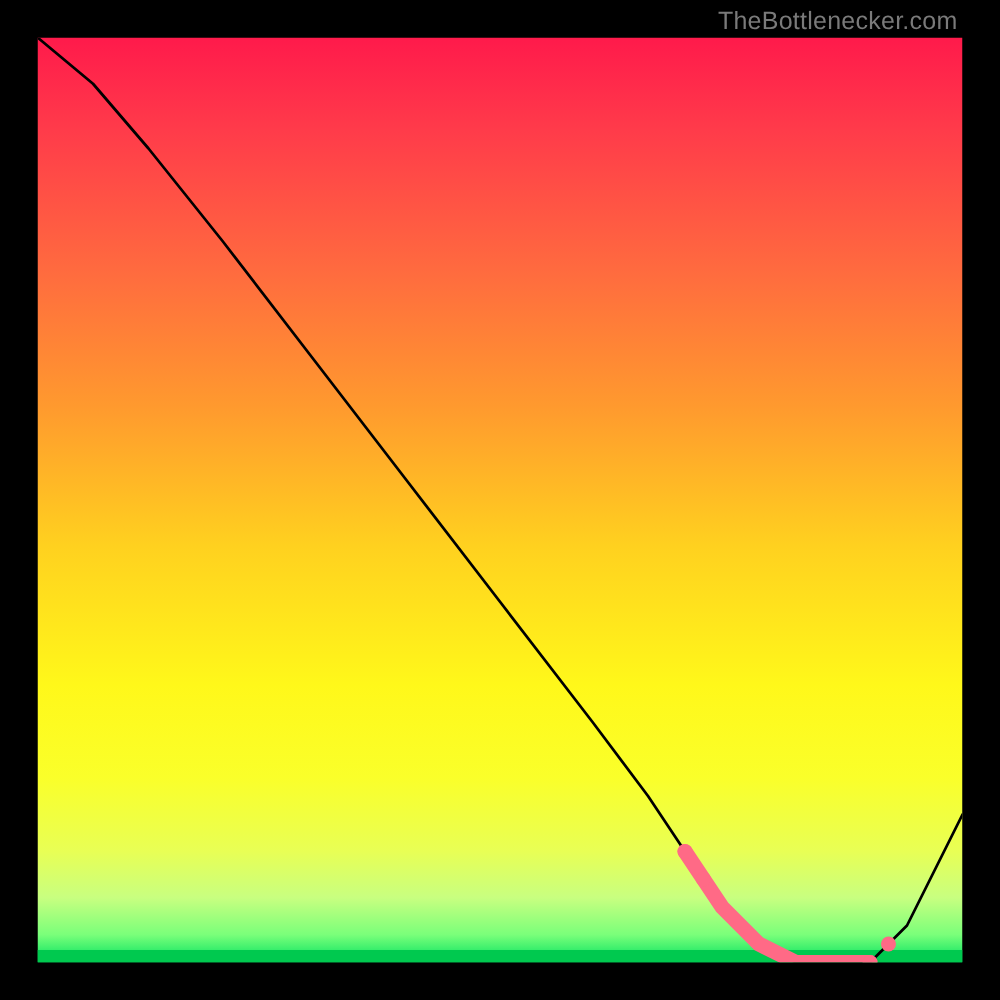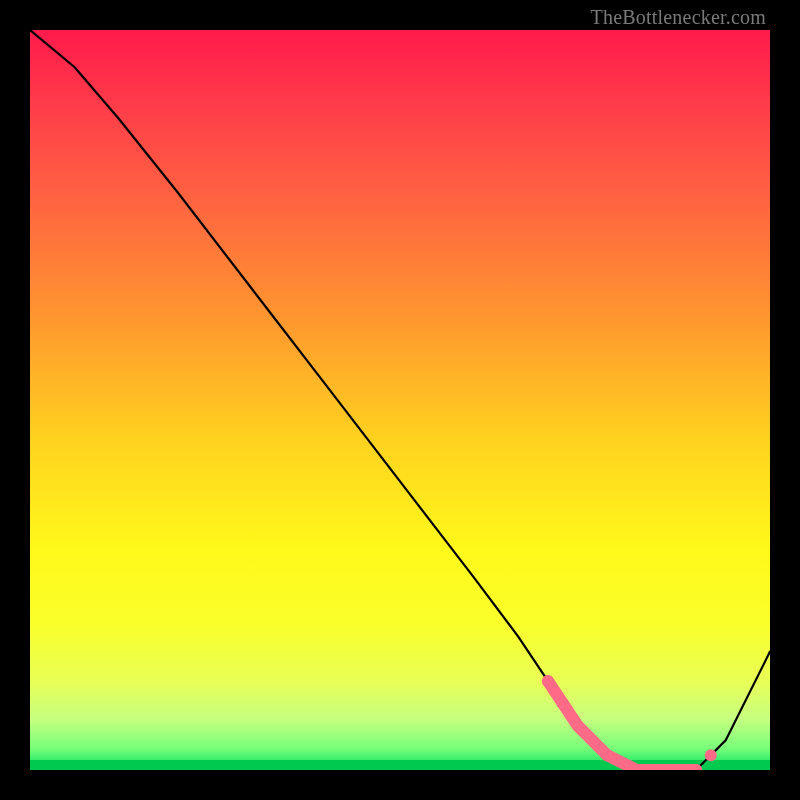--- a/index.html
+++ b/index.html
@@ -8,21 +8,20 @@
     width: 800px;
     height: 800px;
     background: #000;
     overflow: hidden;
     font-family: Arial, Helvetica, sans-serif;
   }
   .frame {
     position: absolute;
     inset: 0;
     background: #000;
-    font-family: Liberation Serif, serif;
   }
   .plot {
     position: absolute;
     left: 30px;
     top: 30px;
     width: 740px;
     height: 740px;
     overflow: hidden;
   }
   .gradient {

